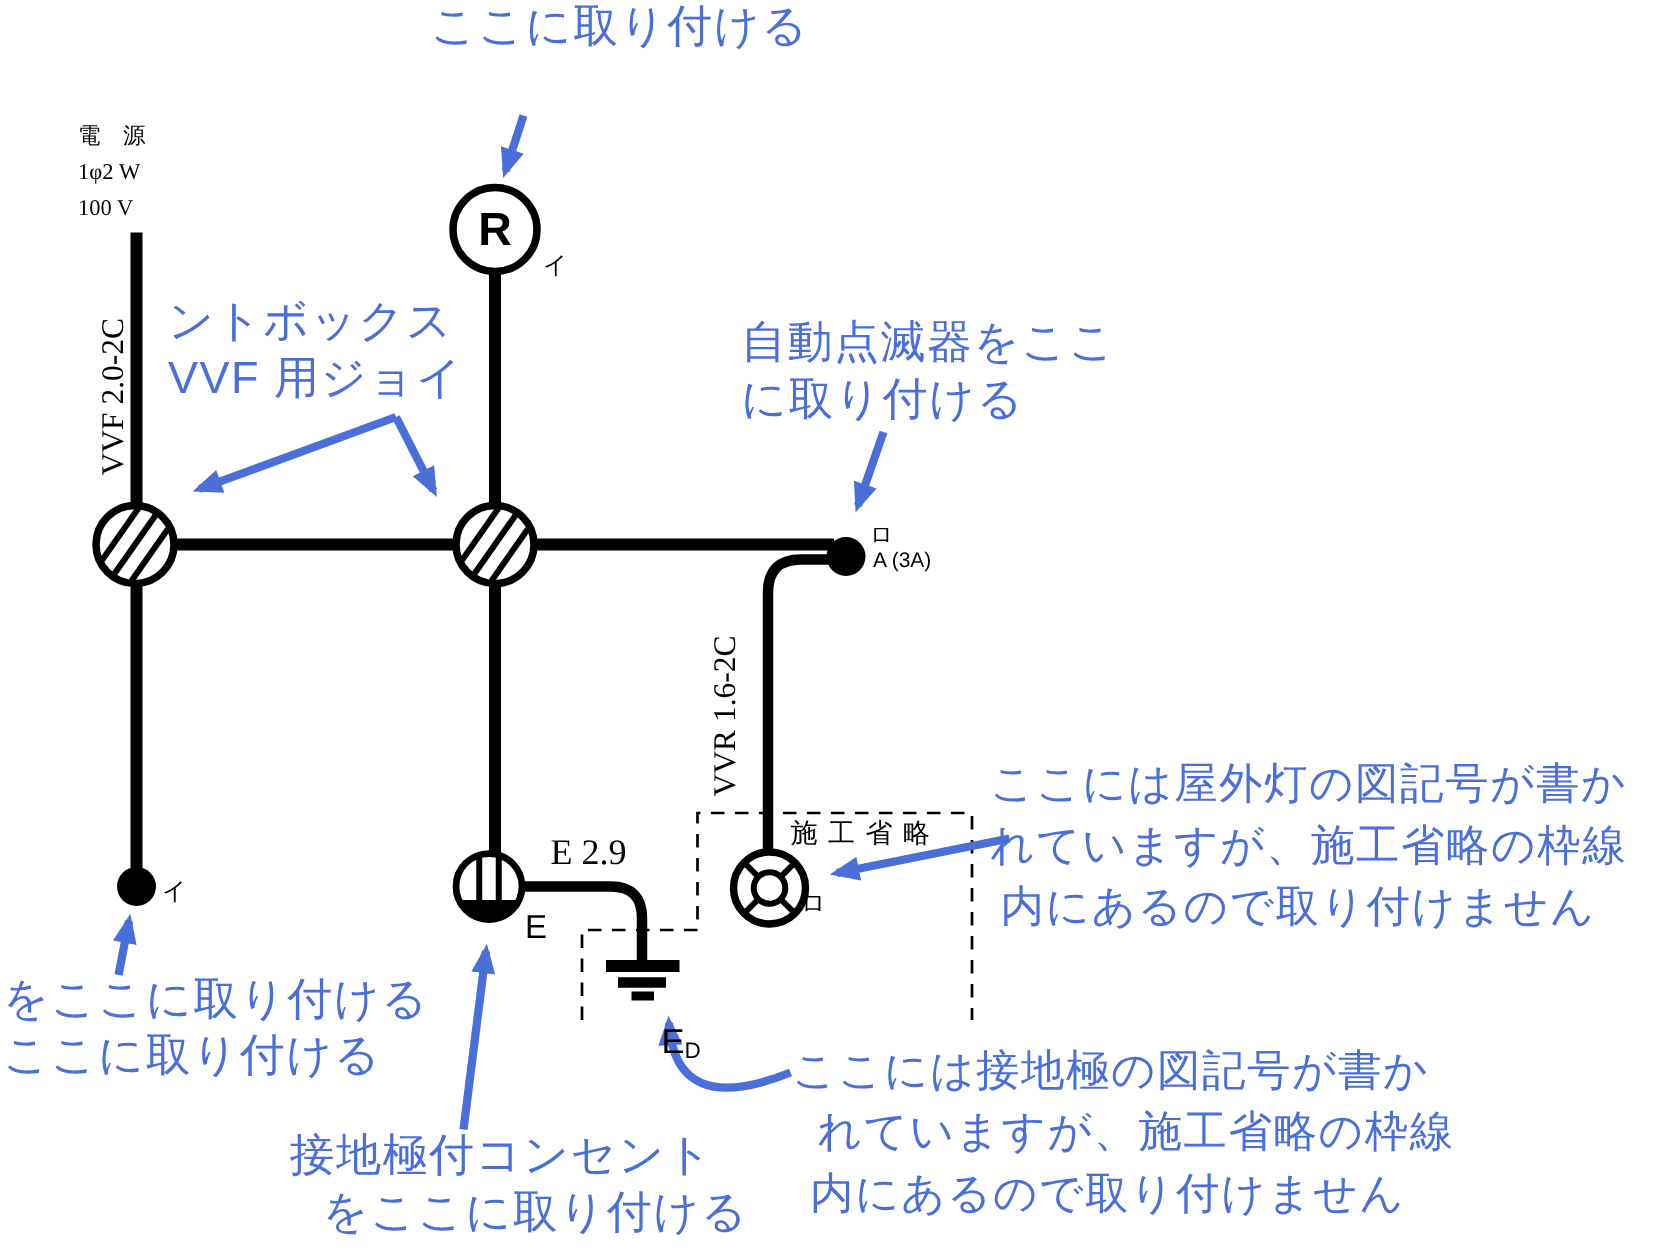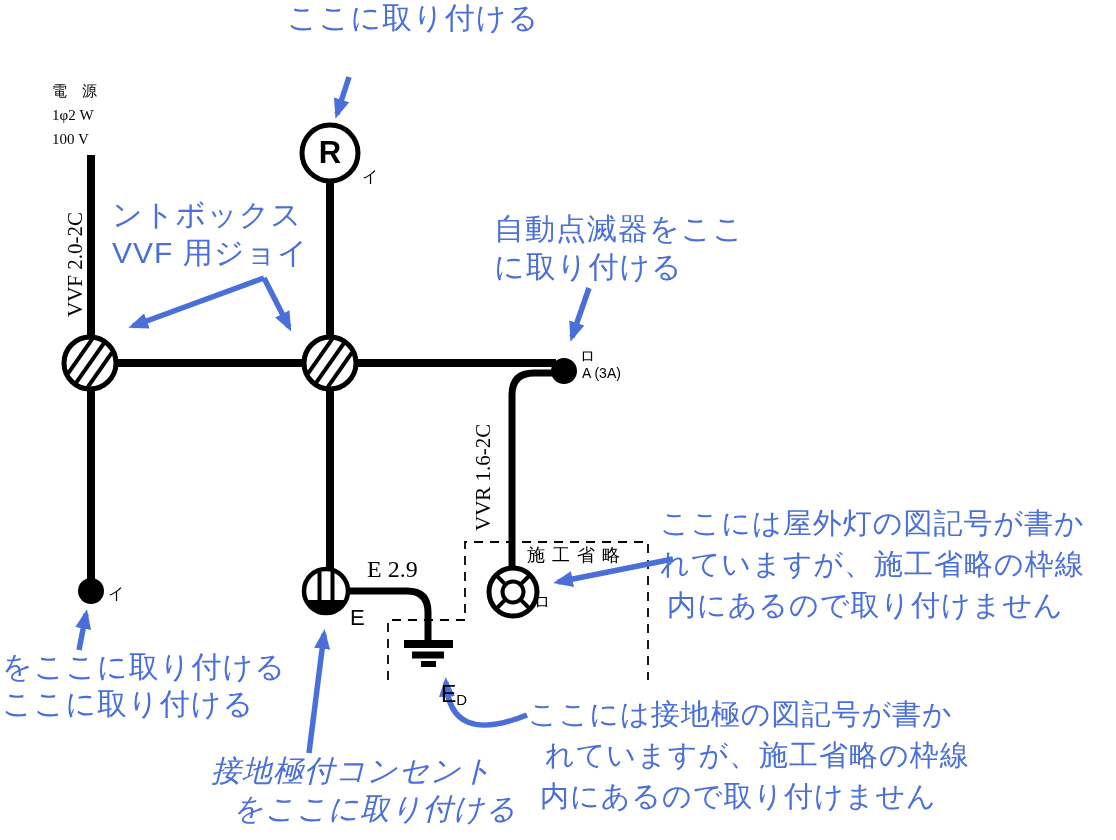--- a/index.html
+++ b/index.html
@@ -145,21 +145,21 @@
   <div class="blue-note" style="left:494px; top:210px; line-height:38px;">
     <div>自動点滅器をここ</div>
     <div style="">に取り付ける</div>
   </div>
 
   <div class="blue-note" style="left:2px; top:648px; line-height:37px;">
     <div>をここに取り付ける</div>
     <div>ここに取り付ける</div>
   </div>
 
-  <div class="blue-note" style="left:211px; top:752px; line-height:38px;font-style:italic;">
+  <div class="blue-note" style="left:193px; top:752px; line-height:38px;">
     <div>接地極付コンセント</div>
     <div style="margin-left:22px;">をここに取り付ける</div>
   </div>
 
   <div class="blue-note" style="left:660px; top:503px; line-height:41px; font-size:29px;">
     <div style="">ここには屋外灯の図記号が書か</div>
     <div>れていますが、施工省略の枠線</div>
     <div style="margin-left:7px;">内にあるので取り付けません</div>
   </div>
 

